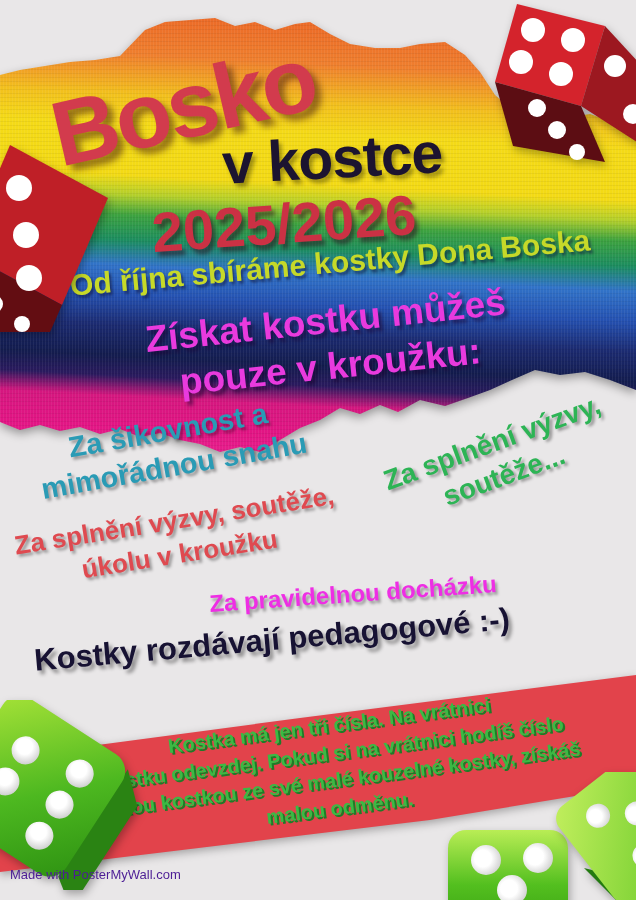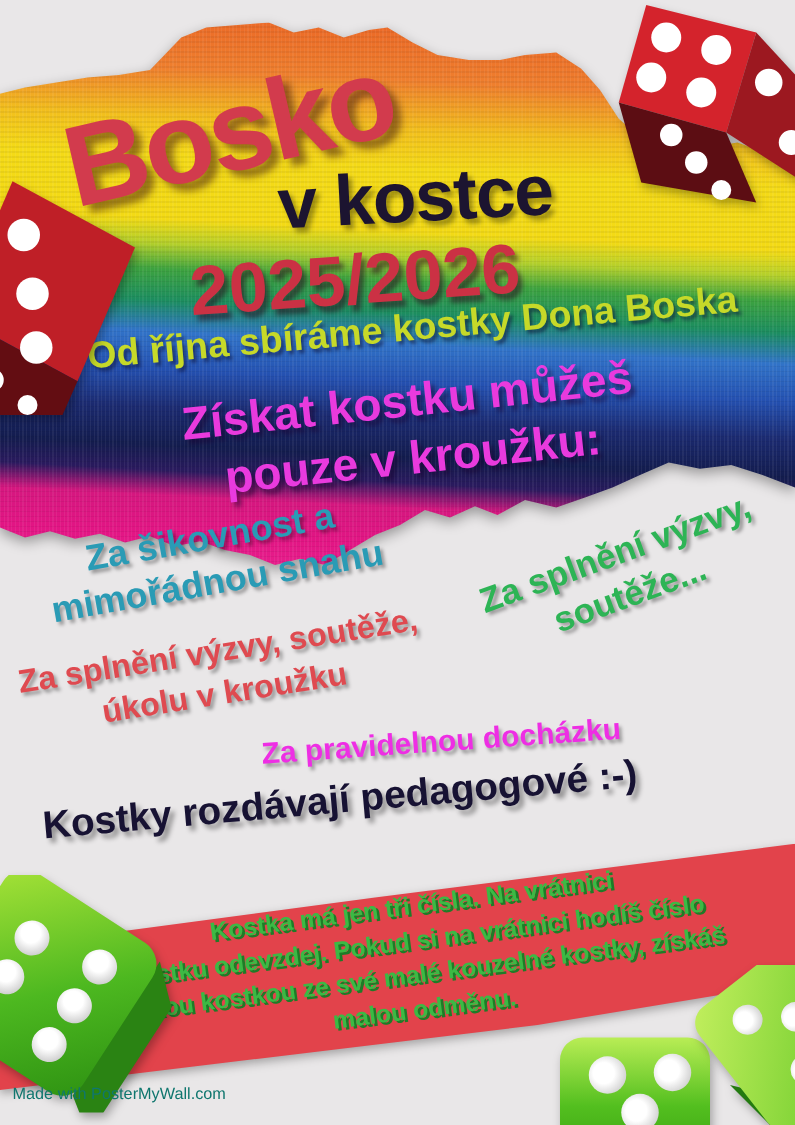--- a/index.html
+++ b/index.html
@@ -59,21 +59,21 @@
     color:#e93ade;transform:rotate(-6deg);text-shadow:3px 4px 4px rgba(25,0,45,.55);}
   .reason{text-align:center;line-height:1.25;text-shadow:2px 3px 3px rgba(0,0,0,.35);}
   .r-skill{left:6px;top:412px;width:330px;font-size:29px;color:#2a9bb5;transform:rotate(-10deg);}
   .r-short{left:348px;top:424px;width:300px;font-size:28px;color:#2db455;transform:rotate(-20deg);}
   .r-long{left:2px;top:504px;width:350px;font-size:26px;color:#df4a50;transform:rotate(-9deg);line-height:1.3;}
   .r-att{left:198px;top:579px;width:310px;font-size:24px;color:#ee2ee4;transform:rotate(-4deg);}
   .statement{left:12px;top:624px;width:520px;text-align:center;font-size:31px;color:#171233;
     transform:rotate(-5deg);text-shadow:3px 4px 4px rgba(0,0,0,.4);}
   .banner-text{left:62px;top:712px;width:545px;text-align:center;font-size:20px;line-height:1.38;
     color:#3cb944;transform:rotate(-7.4deg);text-shadow:2px 2px 0 #1e7c27;}
-  .credit{left:10px;top:868px;font-size:13px;font-weight:normal;color:#0f766e;}
+  .credit{left:10px;top:868px;font-size:13px;font-weight:normal;color:#4c1d95;}
   
   .die{position:absolute;filter:drop-shadow(2px 4px 4px rgba(0,0,0,.3));}
   .die-tr{left:475px;top:-6px;}
   .die-l{left:-60px;top:140px;}
   .die-bl{left:-50px;top:700px;}
   .die-bc{left:446px;top:826px;}
   .die-br{left:556px;top:772px;}
 </style>
 </head>
 <body>

